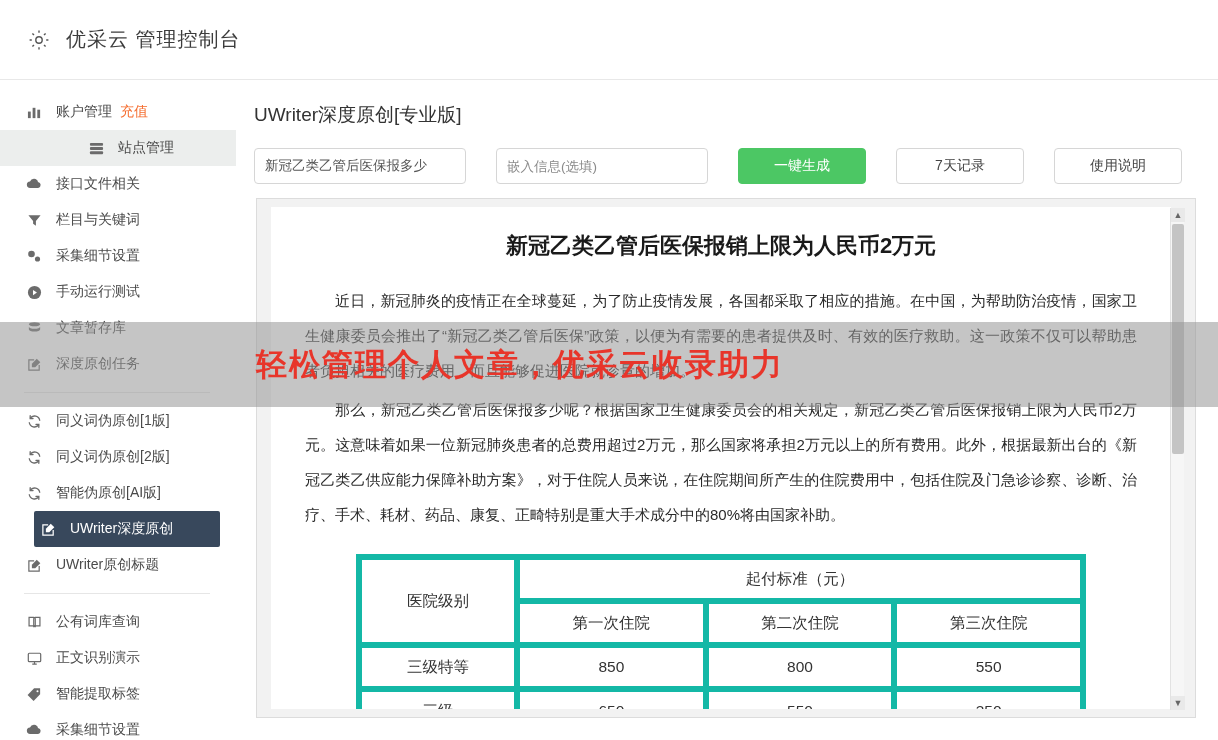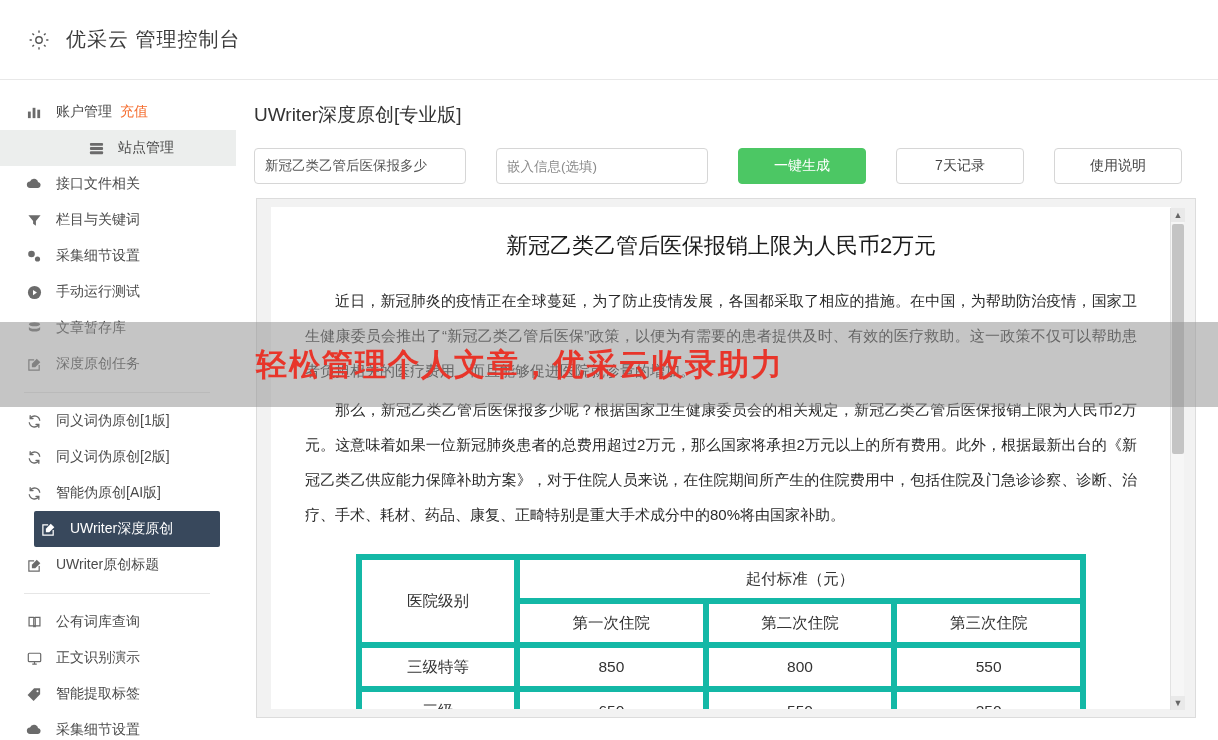--- a/index.html
+++ b/index.html
@@ -154,21 +154,21 @@
     background: #fff;
     width: 900px;
     height: 100%;
     padding: 18px 34px 0 34px;
     overflow: hidden;
     position: relative;
   }
   .doc-title {
     text-align: center;
     font-size: 22px;
-    font-weight: normal;
+    font-weight: bold;
     color: #1a1a1a;
     margin: 6px 0 22px 0;
     font-family: "Liberation Sans", sans-serif;
   }
   .doc-p {
     font-size: 15px;
     line-height: 35px;
     color: #2a2a2a;
     text-align: justify;
     text-indent: 2em;

